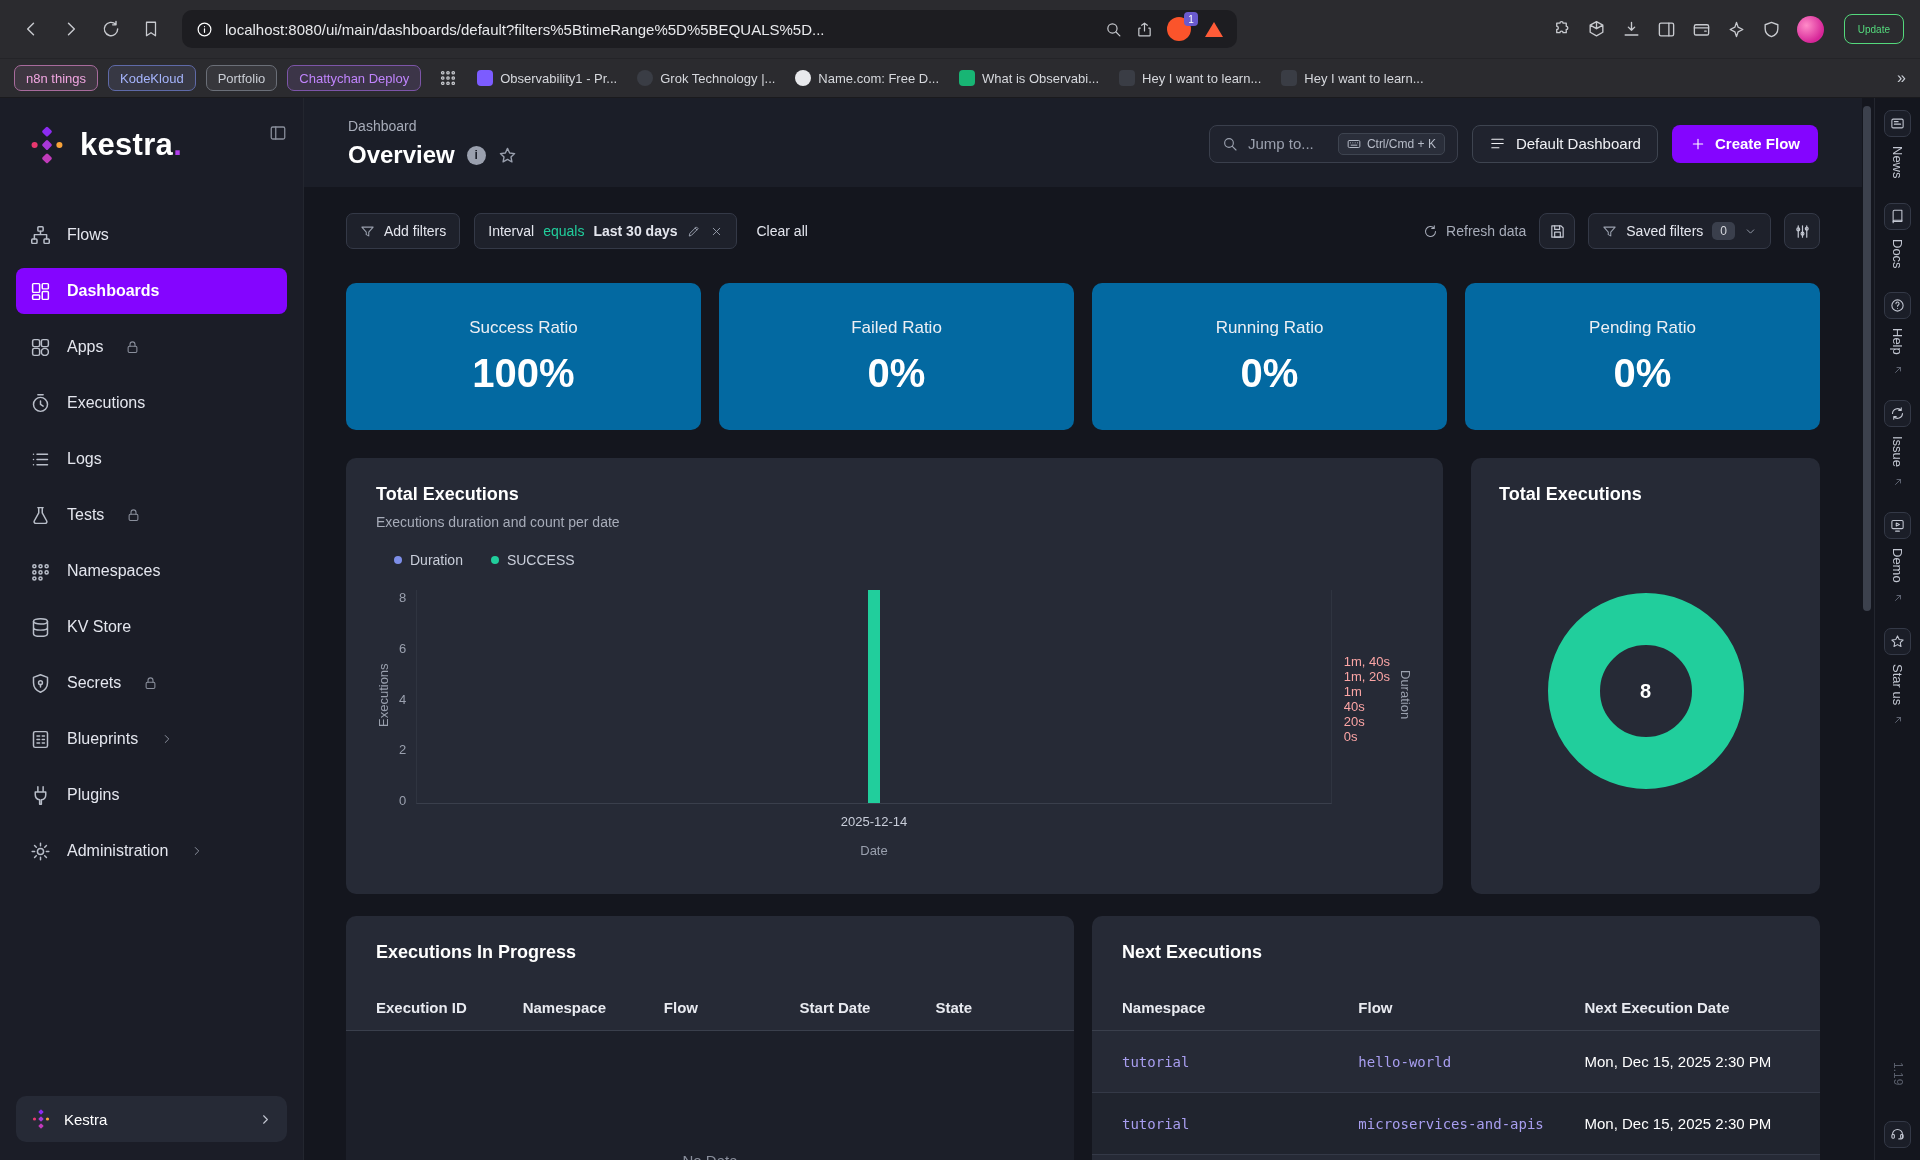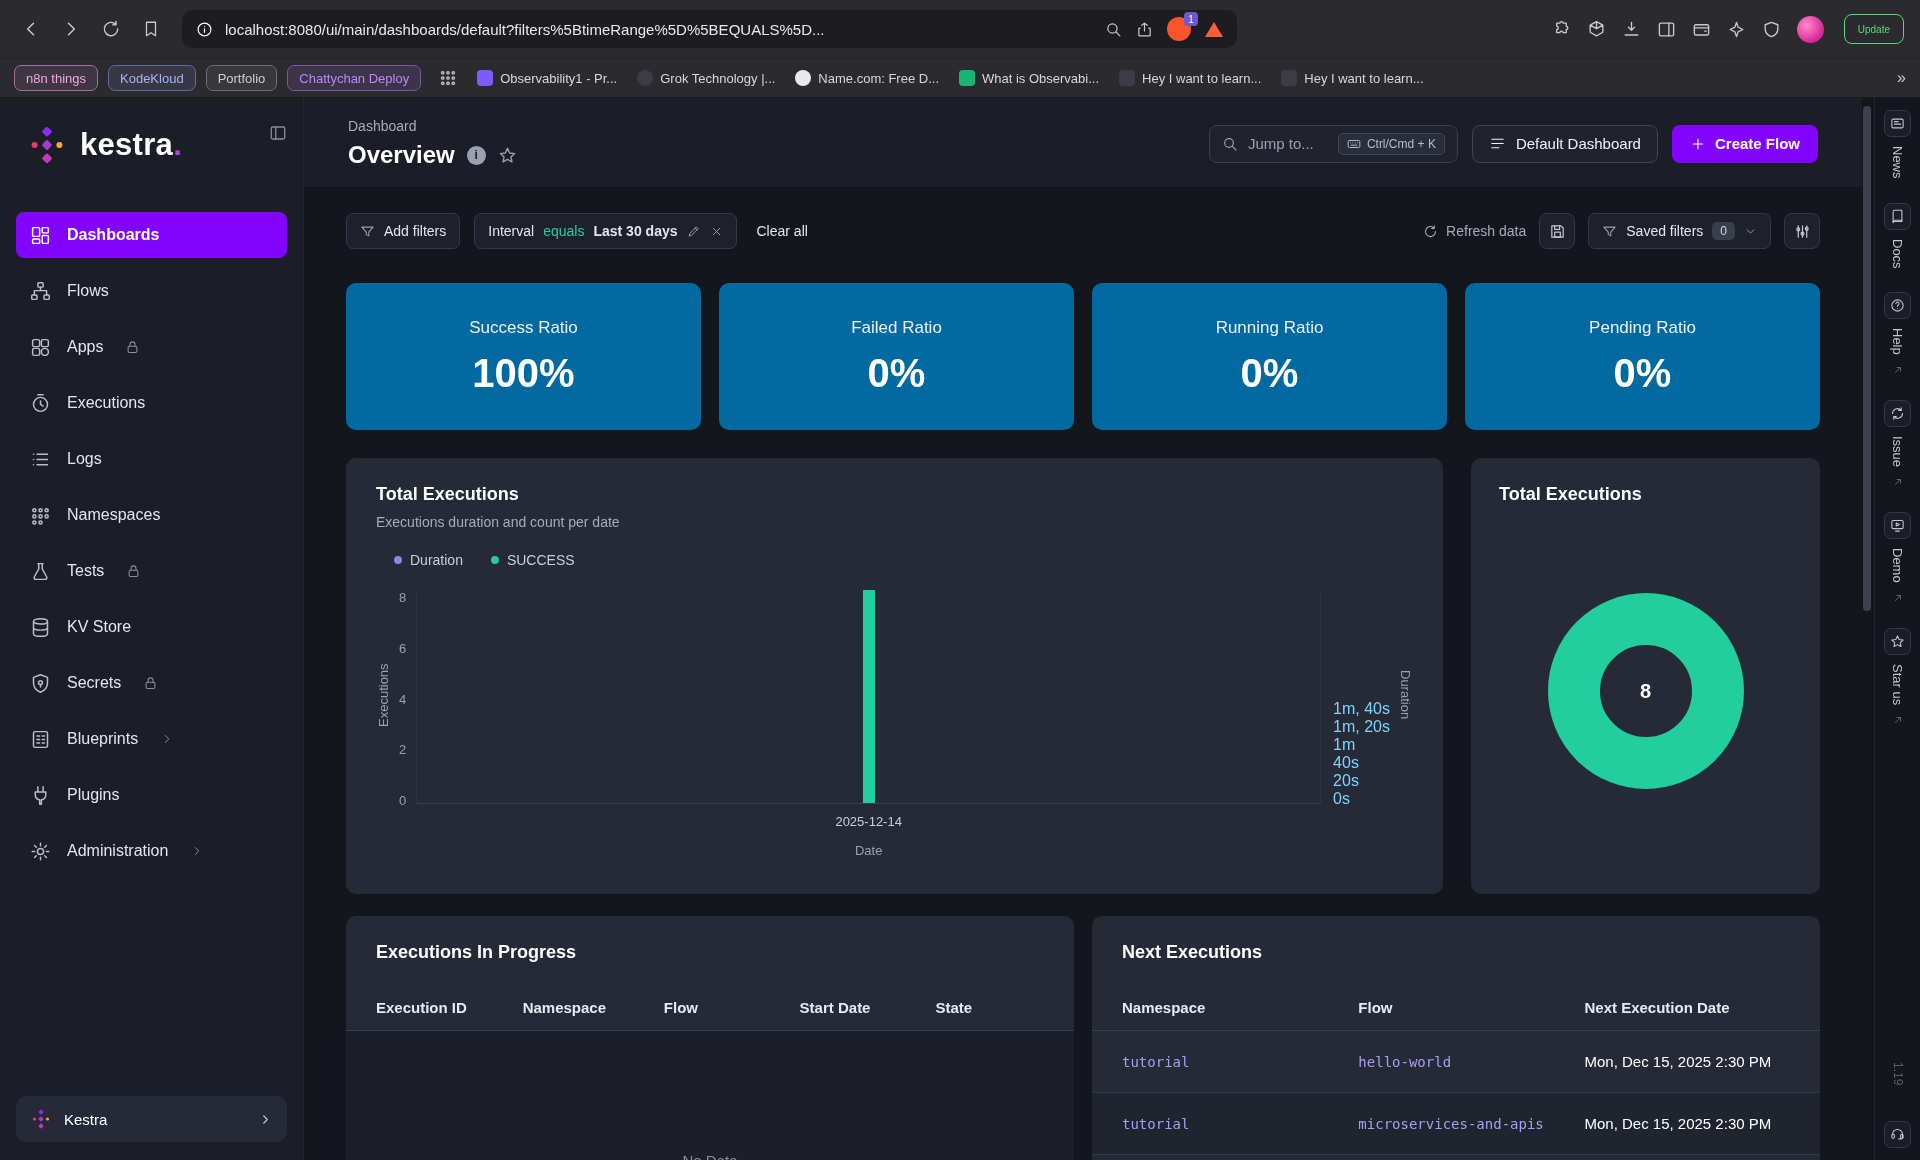--- a/index.html
+++ b/index.html
@@ -114,22 +114,22 @@
   .axis-label-v { height:210px; display:flex; align-items:center; justify-content:center;
                   writing-mode:vertical-rl; transform:rotate(180deg); font-size:13px; color:#9AA0AE; }
   .axis-label-v.right { transform:none; }
   .ticks-left { height:218px; display:flex; flex-direction:column; justify-content:space-between;
                 align-items:flex-end; font-size:13px; color:#9AA0AE; padding:0 10px 0 8px; }
   .plot-col { flex:1; min-width:0; display:flex; flex-direction:column; }
   .plot { height:214px; position:relative; border-bottom:1px solid #3A3F4C; border-left:1px solid #2F3440; border-right:1px solid #2F3440; }
   .bar { position:absolute; left:50%; transform:translateX(-50%); bottom:0; width:12px; height:100%; background:#21CE9C; }
   .x-tick { margin-top:10px; text-align:center; font-size:13px; color:#C9CEDA; }
   .x-label { margin-top:14px; text-align:center; font-size:13px; color:#9AA0AE; }
-  .ticks-right { height:218px; display:flex; flex-direction:column; justify-content:flex-end;
-                 align-items:flex-start; font-size:16px; color:#7dd3fc; padding:0 8px 0 12px; white-space:nowrap; }
+  .ticks-right { height:218px; display:flex; flex-direction:column; justify-content:center;
+                 align-items:flex-start; font-size:13px; color:#fca5a5; padding:0 8px 0 12px; white-space:nowrap; }
 
   .donut { width:196px; height:196px; border-radius:50%; border:52px solid #21CE9C; margin:88px auto 0;
            display:flex; align-items:center; justify-content:center; }
   .donut-value { font-size:20px; font-weight:bold; }
 
   .bottom-row { display:flex; gap:18px; margin-top:22px; }
   .table-card { flex:1; min-width:0; background:#262A36; border-radius:10px; padding:26px 0 0; height:400px; overflow:hidden; }
   .table-card .card-title { padding:0 30px; }
   .tbl { margin-top:22px; }
   .tbl-head { display:grid; padding:0 30px; height:46px; align-items:center; font-size:15px; font-weight:bold;
@@ -331,45 +331,45 @@
         <rect x="18" y="32" width="8" height="8" rx="1.5" transform="rotate(45 22 36)" fill="#C13BBA"></rect>
         <circle cx="9" cy="22" r="3.2" fill="#E8386F"></circle>
         <circle cx="35" cy="22" r="3.2" fill="#F9A339"></circle>
       </svg>
       <div>
         <span class="logo-text">kestra</span><span class="logo-text logo-dot">.</span>
       </div>
     </div>
 
     <nav class="menu">
+      <div class="menu-item">
+        <svg class="icn micn" width="21" height="21" viewBox="0 0 24 24">
+            <g>
+              <rect x="9" y="2" width="6" height="5" rx="1"></rect>
+              <rect x="2" y="16" width="6" height="5" rx="1"></rect>
+              <rect x="16" y="16" width="6" height="5" rx="1"></rect>
+              <path d="M12 7v4M12 11H5v5M12 11h7v5"></path>
+            </g>
+          </svg>
+        <span>Flows</span>
+      </div>
       <div class="menu-item active">
         <svg class="icn micn" width="21" height="21" viewBox="0 0 24 24">
             <g>
               <rect x="3" y="3" width="8" height="10" rx="1"></rect>
               <rect x="14" y="3" width="7" height="6" rx="1"></rect>
               <rect x="14" y="12" width="7" height="9" rx="1"></rect>
               <rect x="3" y="16" width="8" height="5" rx="1"></rect>
             </g>
           </svg>
         <span>Dashboards</span>
       </div>
       <div class="menu-item">
         <svg class="icn micn" width="21" height="21" viewBox="0 0 24 24">
             <g>
-              <rect x="9" y="2" width="6" height="5" rx="1"></rect>
-              <rect x="2" y="16" width="6" height="5" rx="1"></rect>
-              <rect x="16" y="16" width="6" height="5" rx="1"></rect>
-              <path d="M12 7v4M12 11H5v5M12 11h7v5"></path>
-            </g>
-          </svg>
-        <span>Flows</span>
-      </div>
-      <div class="menu-item">
-        <svg class="icn micn" width="21" height="21" viewBox="0 0 24 24">
-            <g>
               <rect x="3" y="3" width="8" height="8" rx="2"></rect>
               <rect x="13" y="3" width="8" height="8" rx="2"></rect>
               <rect x="3" y="13" width="8" height="8" rx="2"></rect>
               <circle cx="17" cy="17" r="4"></circle>
             </g>
           </svg>
         <span>Apps</span>
         <svg class="icn suffix-icn" width="15" height="15" viewBox="0 0 24 24">
             <g>
               <rect x="5" y="10" width="14" height="10" rx="2"></rect>
@@ -386,49 +386,49 @@
           </svg>
         <span>Executions</span>
       </div>
       <div class="menu-item">
         <svg class="icn micn" width="21" height="21" viewBox="0 0 24 24">
             <g>
               <path d="M4 6h.01M8 6h12M4 12h.01M8 12h12M4 18h.01M8 18h12"></path>
             </g>
           </svg>
         <span>Logs</span>
+      </div>
+      <div class="menu-item">
+        <svg class="icn micn" width="21" height="21" viewBox="0 0 24 24">
+            <g>
+              <path d="M9 3h6M10 3v6l-5 9a2 2 0 0 0 1.8 3h10.4a2 2 0 0 0 1.8-3l-5-9V3"></path>
+            </g>
+          </svg>
+        <span>Tests</span>
+        <svg class="icn suffix-icn" width="15" height="15" viewBox="0 0 24 24">
+            <g>
+              <rect x="5" y="10" width="14" height="10" rx="2"></rect>
+              <path d="M8 10V7a4 4 0 0 1 8 0v3"></path>
+            </g>
+          </svg>
       </div>
       <div class="menu-item">
         <svg class="icn micn" width="21" height="21" viewBox="0 0 24 24">
             <g fill="currentColor" stroke="none">
               <circle cx="5" cy="6" r="1.8"></circle>
               <circle cx="12" cy="6" r="1.8"></circle>
               <circle cx="19" cy="6" r="1.8"></circle>
               <circle cx="5" cy="13" r="1.8"></circle>
               <circle cx="12" cy="13" r="1.8"></circle>
               <circle cx="19" cy="13" r="1.8"></circle>
               <circle cx="5" cy="20" r="1.8"></circle>
               <circle cx="12" cy="20" r="1.8"></circle>
             </g>
           </svg>
         <span>Namespaces</span>
-      </div>
-      <div class="menu-item">
-        <svg class="icn micn" width="21" height="21" viewBox="0 0 24 24">
-            <g>
-              <path d="M9 3h6M10 3v6l-5 9a2 2 0 0 0 1.8 3h10.4a2 2 0 0 0 1.8-3l-5-9V3"></path>
-            </g>
-          </svg>
-        <span>Tests</span>
-        <svg class="icn suffix-icn" width="15" height="15" viewBox="0 0 24 24">
-            <g>
-              <rect x="5" y="10" width="14" height="10" rx="2"></rect>
-              <path d="M8 10V7a4 4 0 0 1 8 0v3"></path>
-            </g>
-          </svg>
       </div>
       <div class="menu-item">
         <svg class="icn micn" width="21" height="21" viewBox="0 0 24 24">
             <g>
               <ellipse cx="12" cy="5" rx="8" ry="3"></ellipse>
               <path d="M4 5v7c0 1.7 3.6 3 8 3s8-1.3 8-3V5M4 12v7c0 1.7 3.6 3 8 3s8-1.3 8-3v-7"></path>
             </g>
           </svg>
         <span>KV Store</span>
       </div>

